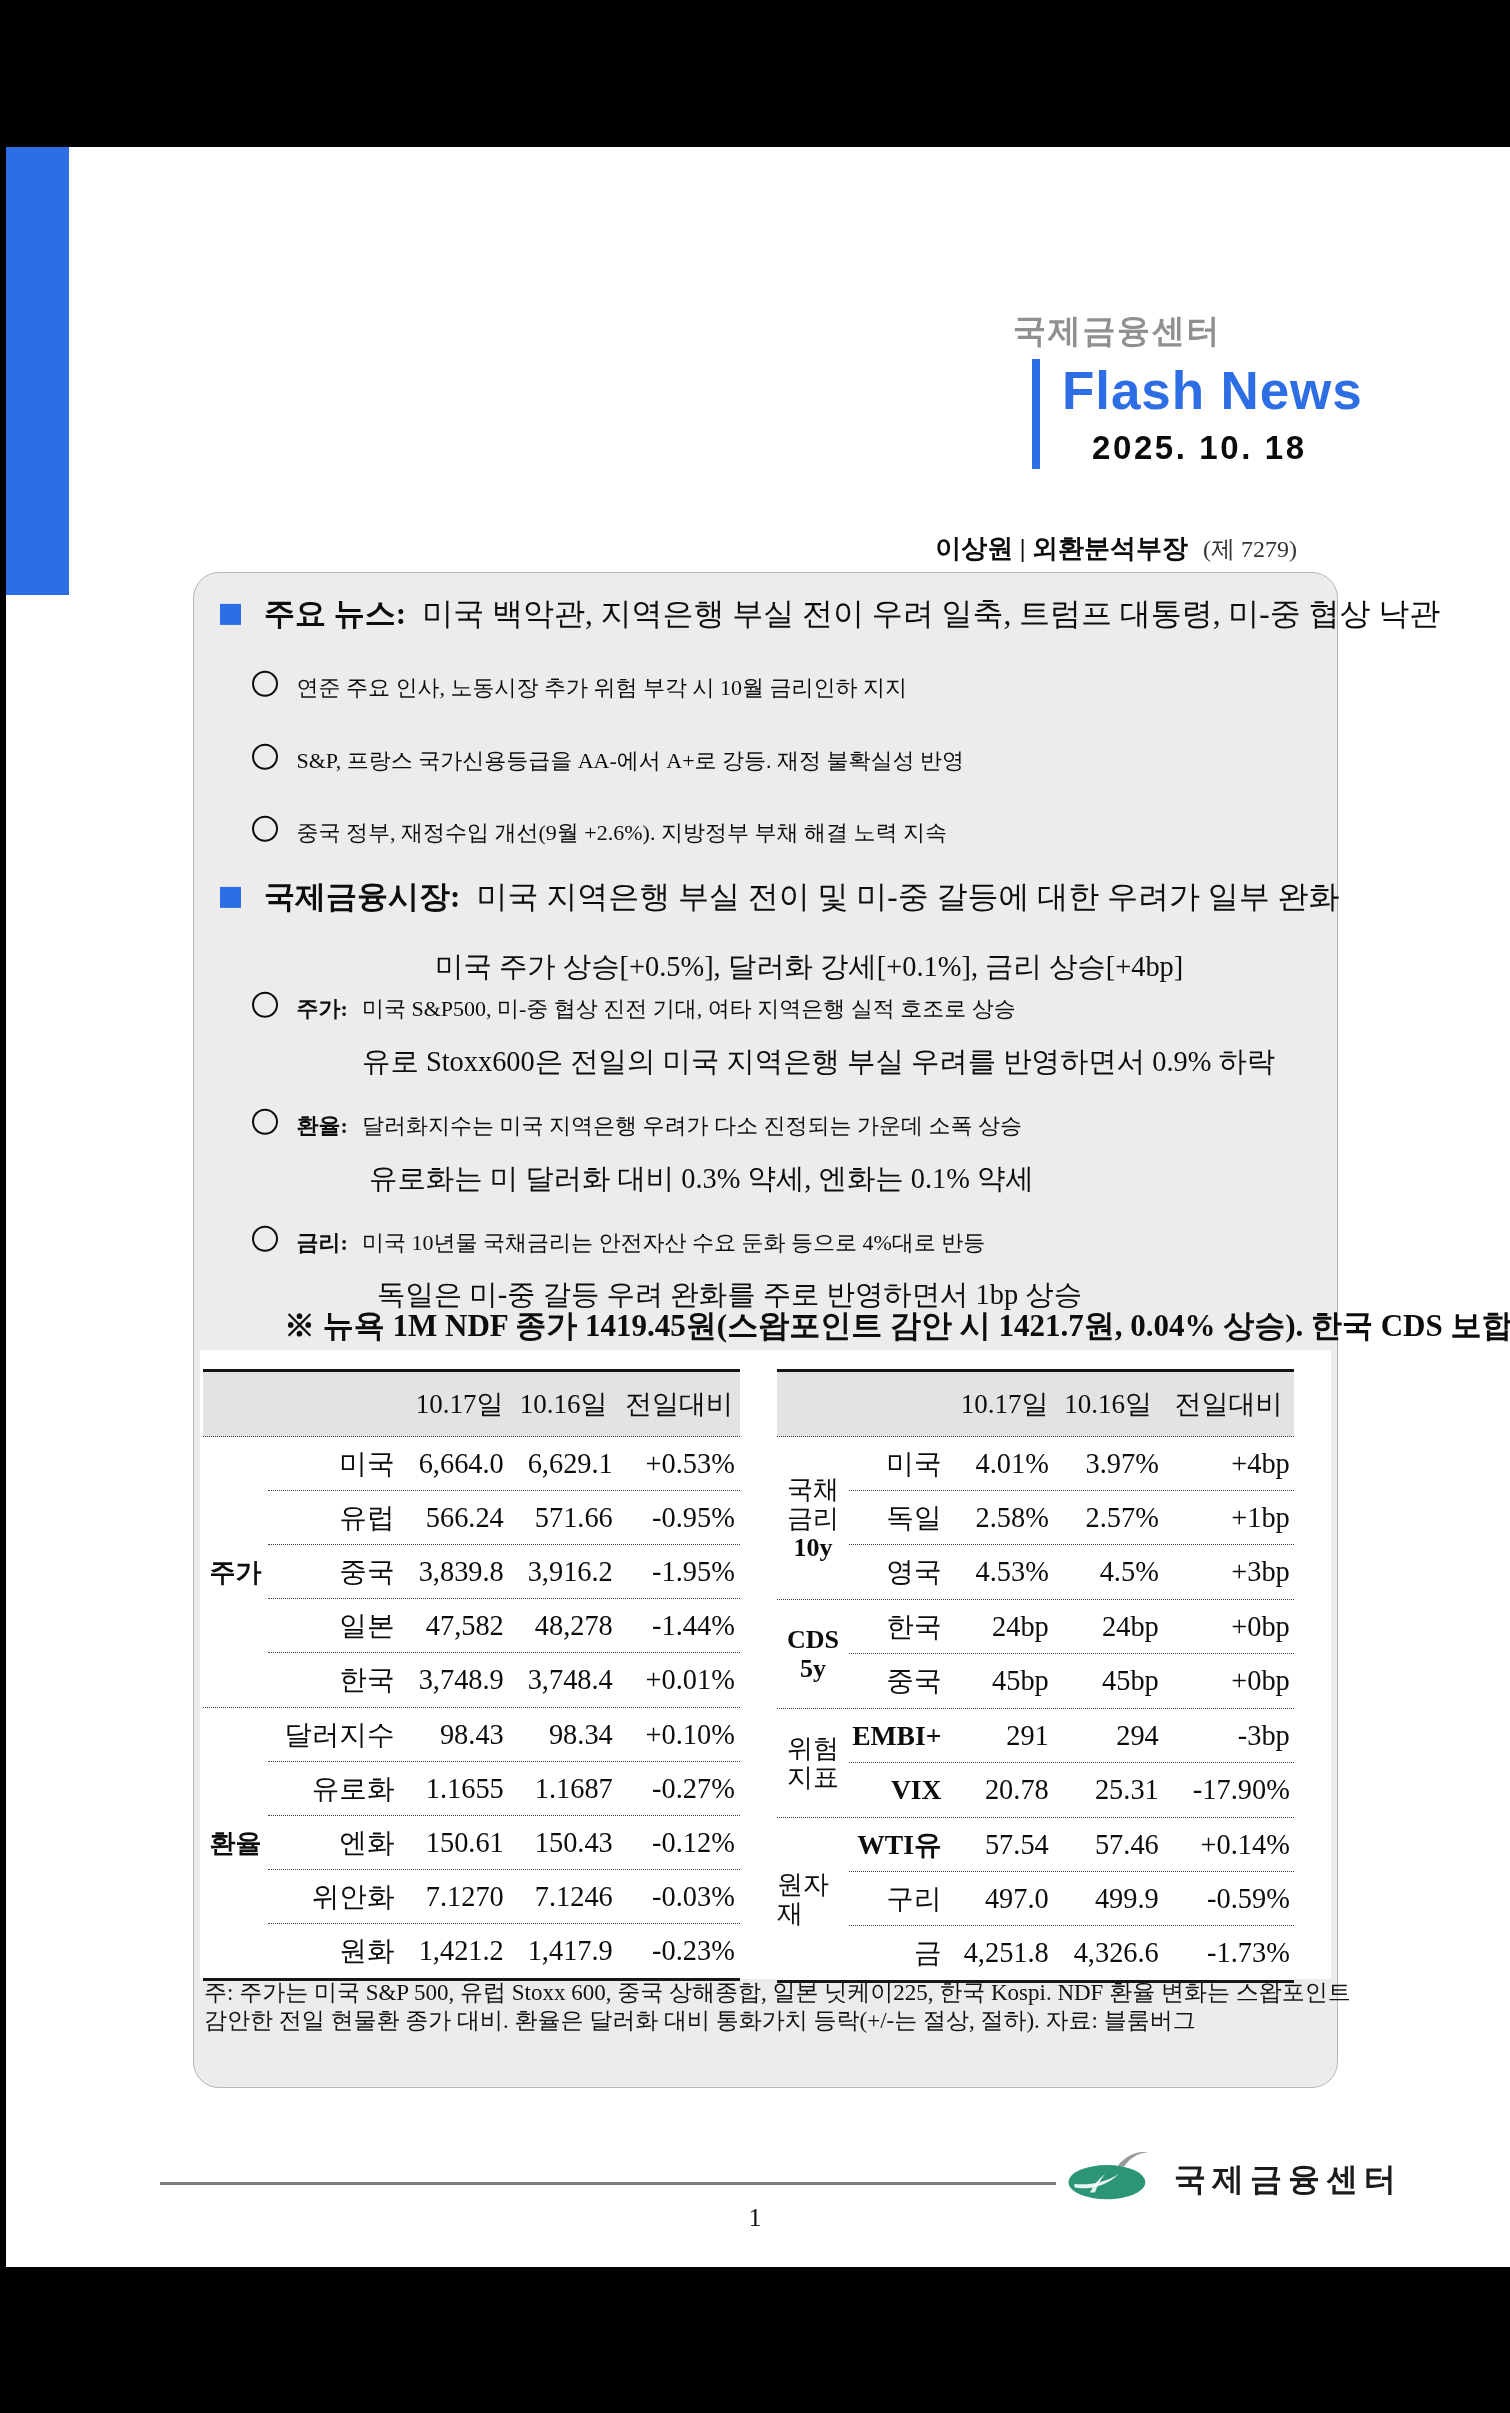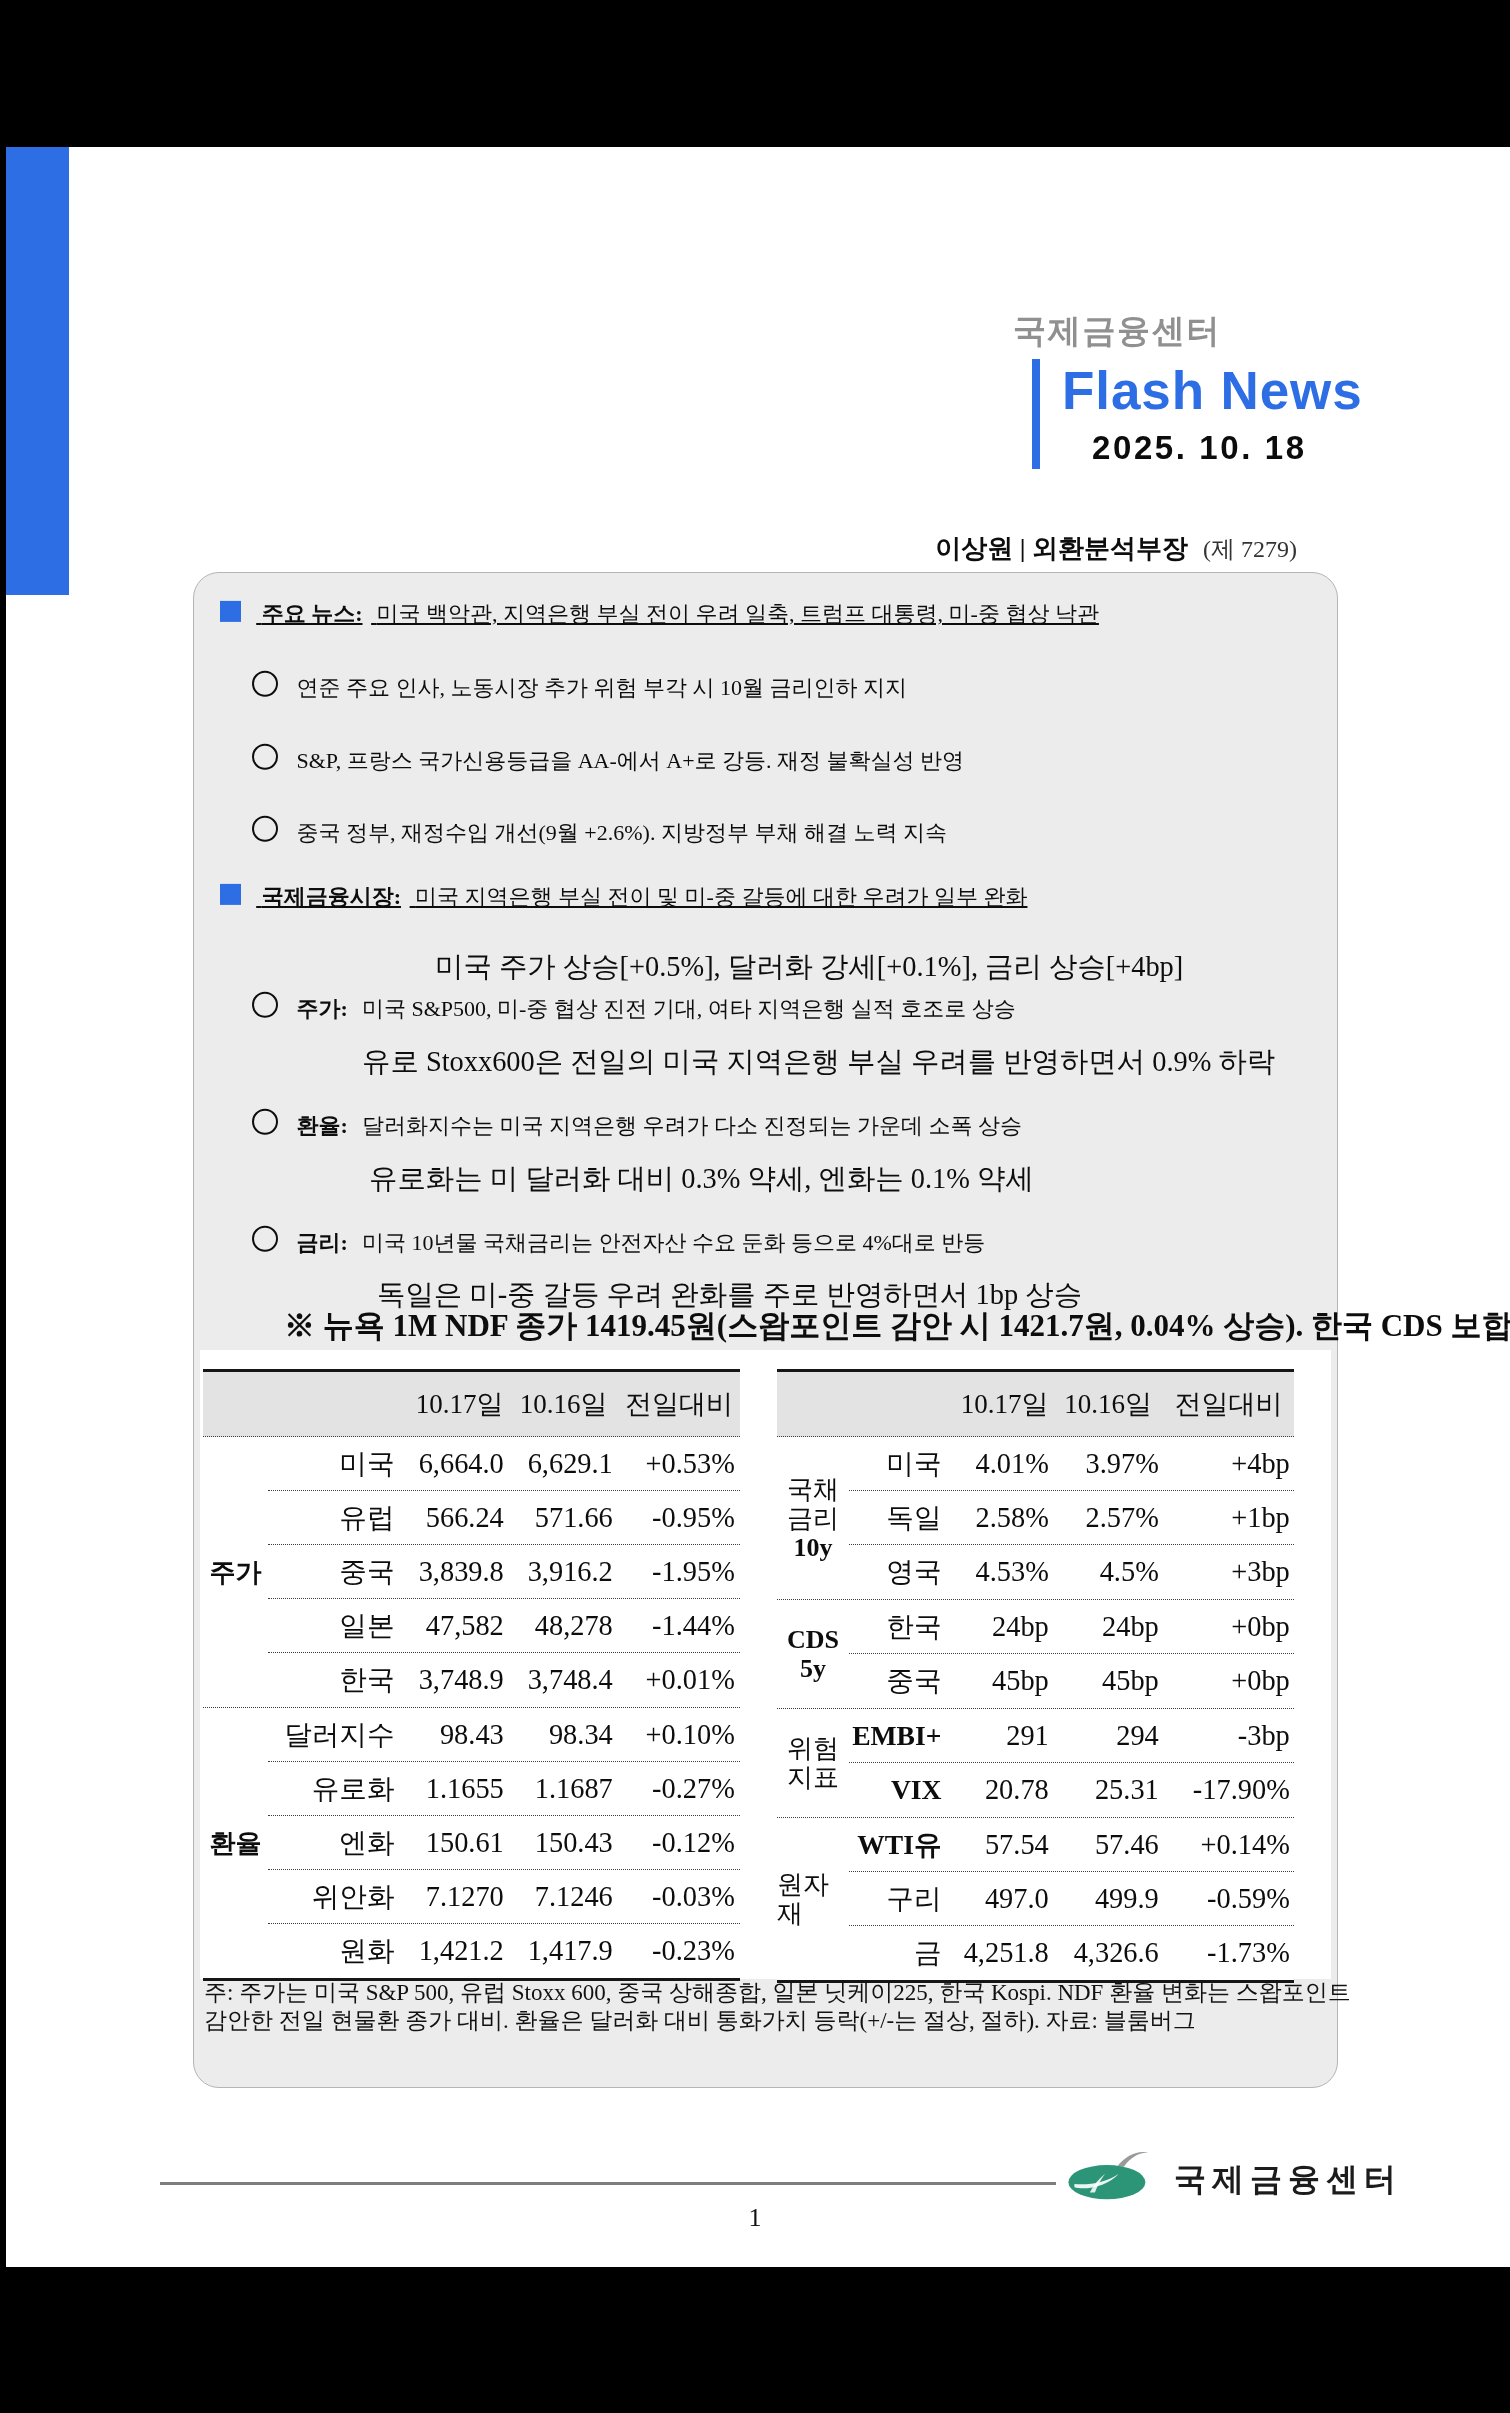--- a/index.html
+++ b/index.html
@@ -28,21 +28,21 @@
   .author .a2{font-weight:400;font-size:24px;color:#333;margin-left:8.6px;}
 
   
   .newsbox{position:absolute;left:193px;top:572px;width:1143px;height:1514px;background:#ececec;
            border:1.7px solid #b5b5b5;border-radius:26px;}
   .sline{position:absolute;height:41px;line-height:41px;white-space:nowrap;font-size:22px;}
   .sline .lbl{font-weight:700;margin-right:8.6px;}
   .sq{display:inline-block;width:20.7px;height:20.7px;background:#2e6ee5;margin-right:15.5px;transform:translateY(0.9px);}
   .ci{display:inline-block;width:23px;height:23px;border:2.6px solid #0d0d0d;border-radius:50%;
       margin-right:13px;transform:translateY(1.7px);box-sizing:border-box;width:26px;height:26px;}
-  .h1size{font-size:22px;text-decoration:underline;}
+  .h1size{font-size:31px;}
   .subline{font-size:28.4px;}
   .noteline{font-size:31px;font-weight:700;}
 
   
   .tpanel{position:absolute;left:200px;top:1350px;width:1131px;height:629px;background:#ffffff;}
   .dtable{position:absolute;top:1369px;border-top:3.4px solid #161616;border-bottom:3.4px solid #161616;
           background:#fff;}
   .dtable .thead{display:grid;height:65px;line-height:65px;background:#e3e3e3;
                  border-bottom:1.7px dotted #3c3c3c;box-sizing:border-box;font-size:27px;}
   .dtable .thead span{text-align:center;}

